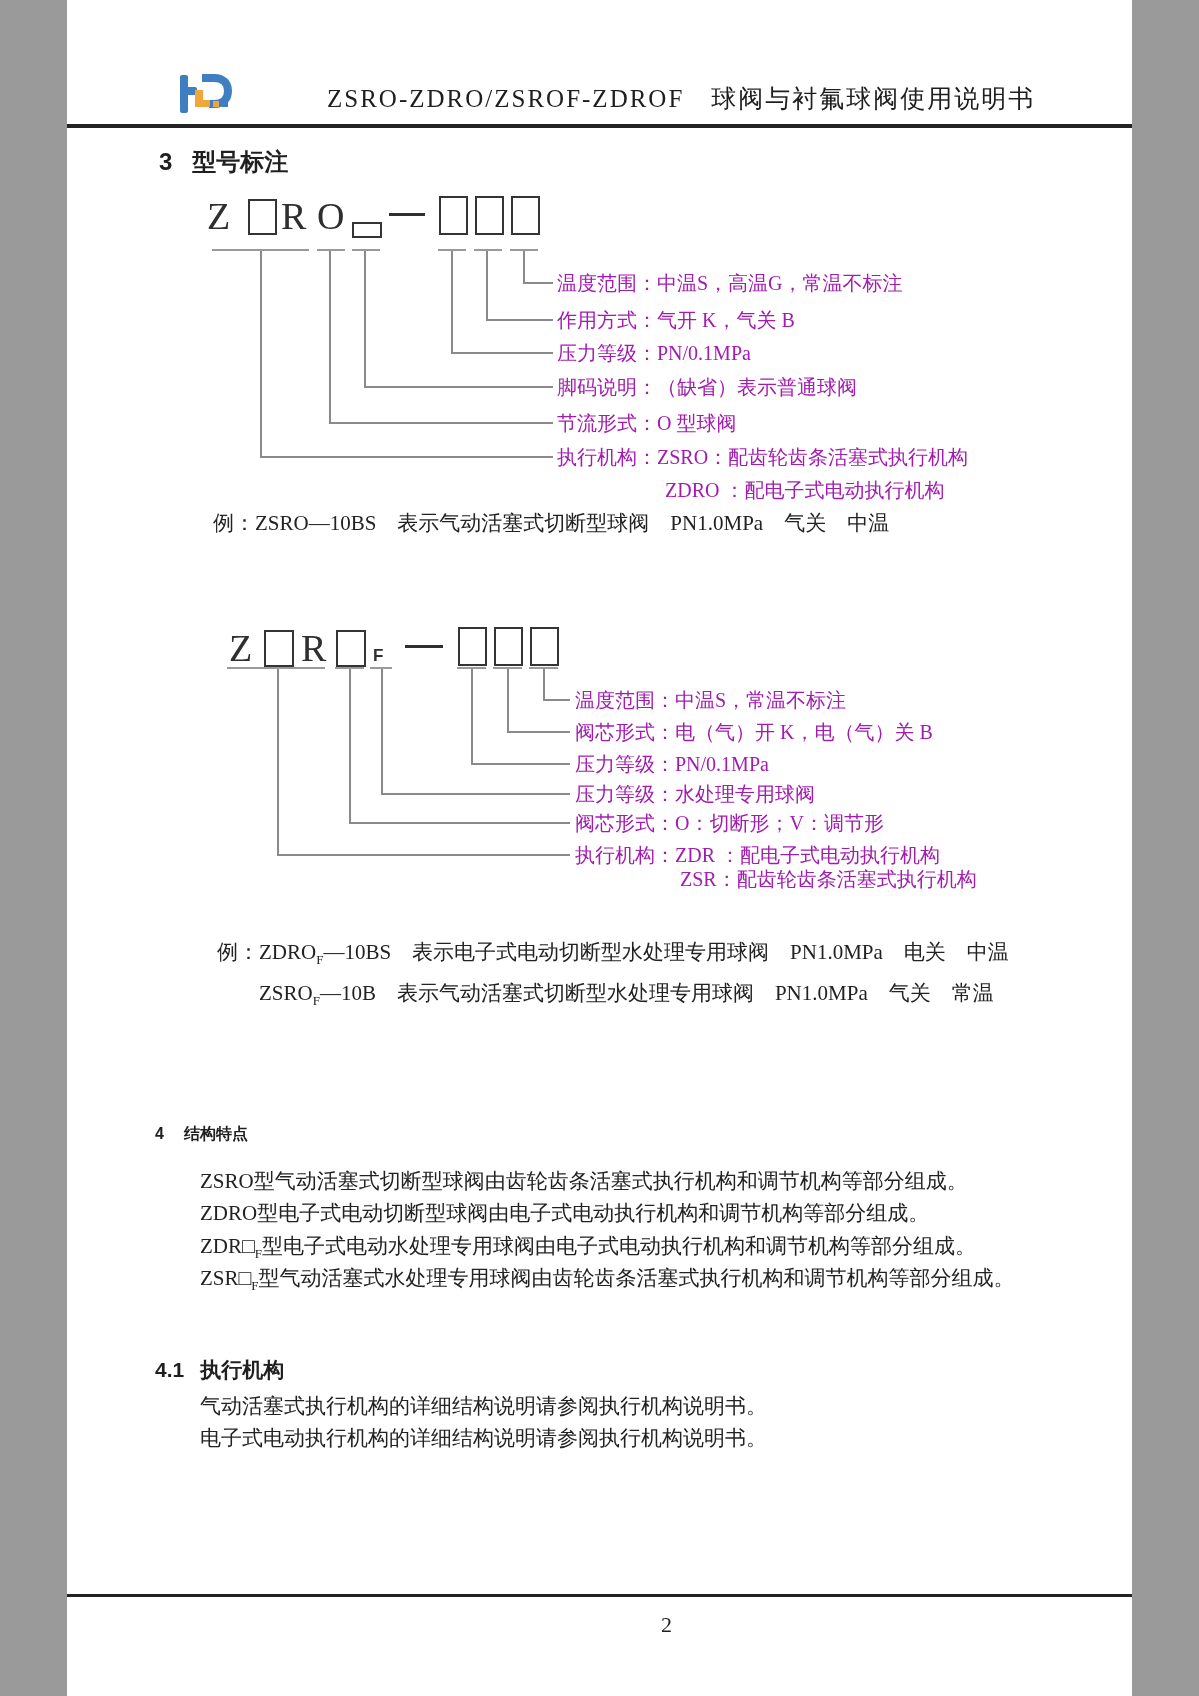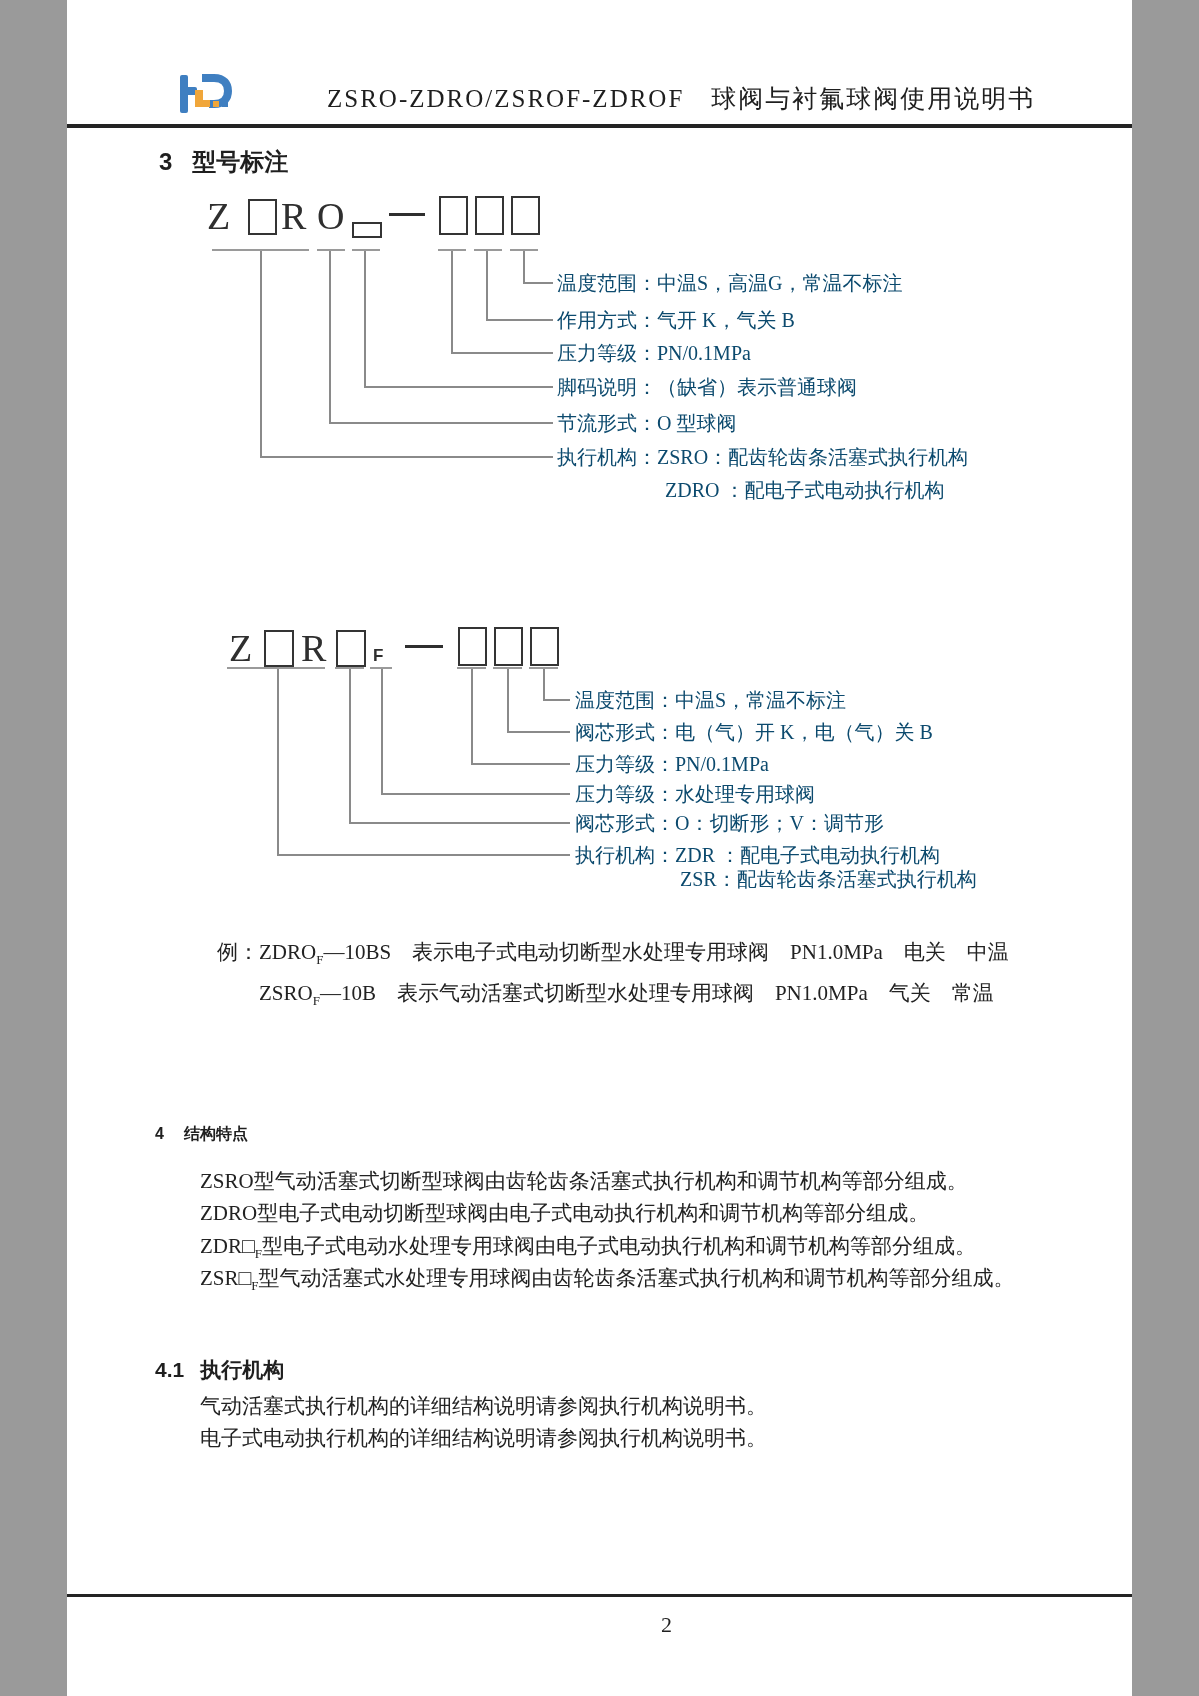--- a/index.html
+++ b/index.html
@@ -8,21 +8,21 @@
   .t{position:absolute;white-space:nowrap;}
   .serif{font-family:"Liberation Serif","DejaVu Serif",serif;}
   .sans{font-family:"Liberation Sans","DejaVu Sans",sans-serif;}
   .rule{position:absolute;left:0;width:1199px;height:4px;background:#232323;}
   .box{position:absolute;border:2px solid #343434;background:#fff;}
   .ul{position:absolute;height:2px;background:#9a9a9a;}
   .vl{position:absolute;width:2px;background:#8a8a8a;}
   .hl{position:absolute;height:2px;background:#8a8a8a;}
   .codechar{font-size:38px;line-height:40px;color:#2f2f2f;letter-spacing:0;}
   .dash{position:absolute;height:3px;background:#2f2f2f;}
-  .lbl{font-size:20px;line-height:28px;color:#0c4a6e;}
+  .lbl{font-size:20px;line-height:28px;color:#a21caf;}
   .ex{font-size:21px;line-height:28px;color:#222;}
   .body-line{font-size:21px;line-height:30px;color:#222;}
   .h-num{margin-right:20px;}
   .heading{font-weight:bold;color:#1f1f1f;}
   sub.f{font-size:13px;vertical-align:-5px;line-height:0;}
   .subF{position:absolute;font-family:"Liberation Sans","DejaVu Sans",sans-serif;
         font-weight:bold;font-size:17px;color:#2f2f2f;}
 </style>
 </head>
 <body>
@@ -78,20 +78,21 @@
   <div class="hl" style="left:193px;top:456px;width:293px;"></div>
 
   <div class="t lbl" style="left:490px;top:269px;">温度范围：中温S，高温G，常温不标注</div>
   <div class="t lbl" style="left:490px;top:306px;">作用方式：气开 K，气关 B</div>
   <div class="t lbl" style="left:490px;top:339px;">压力等级：PN/0.1MPa</div>
   <div class="t lbl" style="left:490px;top:373px;">脚码说明：（缺省）表示普通球阀</div>
   <div class="t lbl" style="left:490px;top:409px;">节流形式：O 型球阀</div>
   <div class="t lbl" style="left:490px;top:443px;">执行机构：ZSRO：配齿轮齿条活塞式执行机构</div>
   <div class="t lbl" style="left:598px;top:476px;">ZDRO ：配电子式电动执行机构</div>
 
+  <div class="t ex" style="left:146px;top:509px;">例：ZSRO—10BS　表示气动活塞式切断型球阀　PN1.0MPa　气关　中温</div>
 
   <div class="t serif codechar" style="left:162px;top:628px;">Z</div>
   <div class="box" style="left:197px;top:630px;width:26px;height:33px;"></div>
   <div class="t serif codechar" style="left:234px;top:628px;">R</div>
   <div class="box" style="left:269px;top:630px;width:26px;height:33px;"></div>
   <div class="subF" style="left:306px;top:646px;">F</div>
   <div class="dash" style="left:338px;top:645px;width:38px;"></div>
   <div class="box" style="left:391px;top:627px;width:25px;height:35px;"></div>
   <div class="box" style="left:427px;top:627px;width:25px;height:35px;"></div>
   <div class="box" style="left:463px;top:627px;width:25px;height:35px;"></div>

